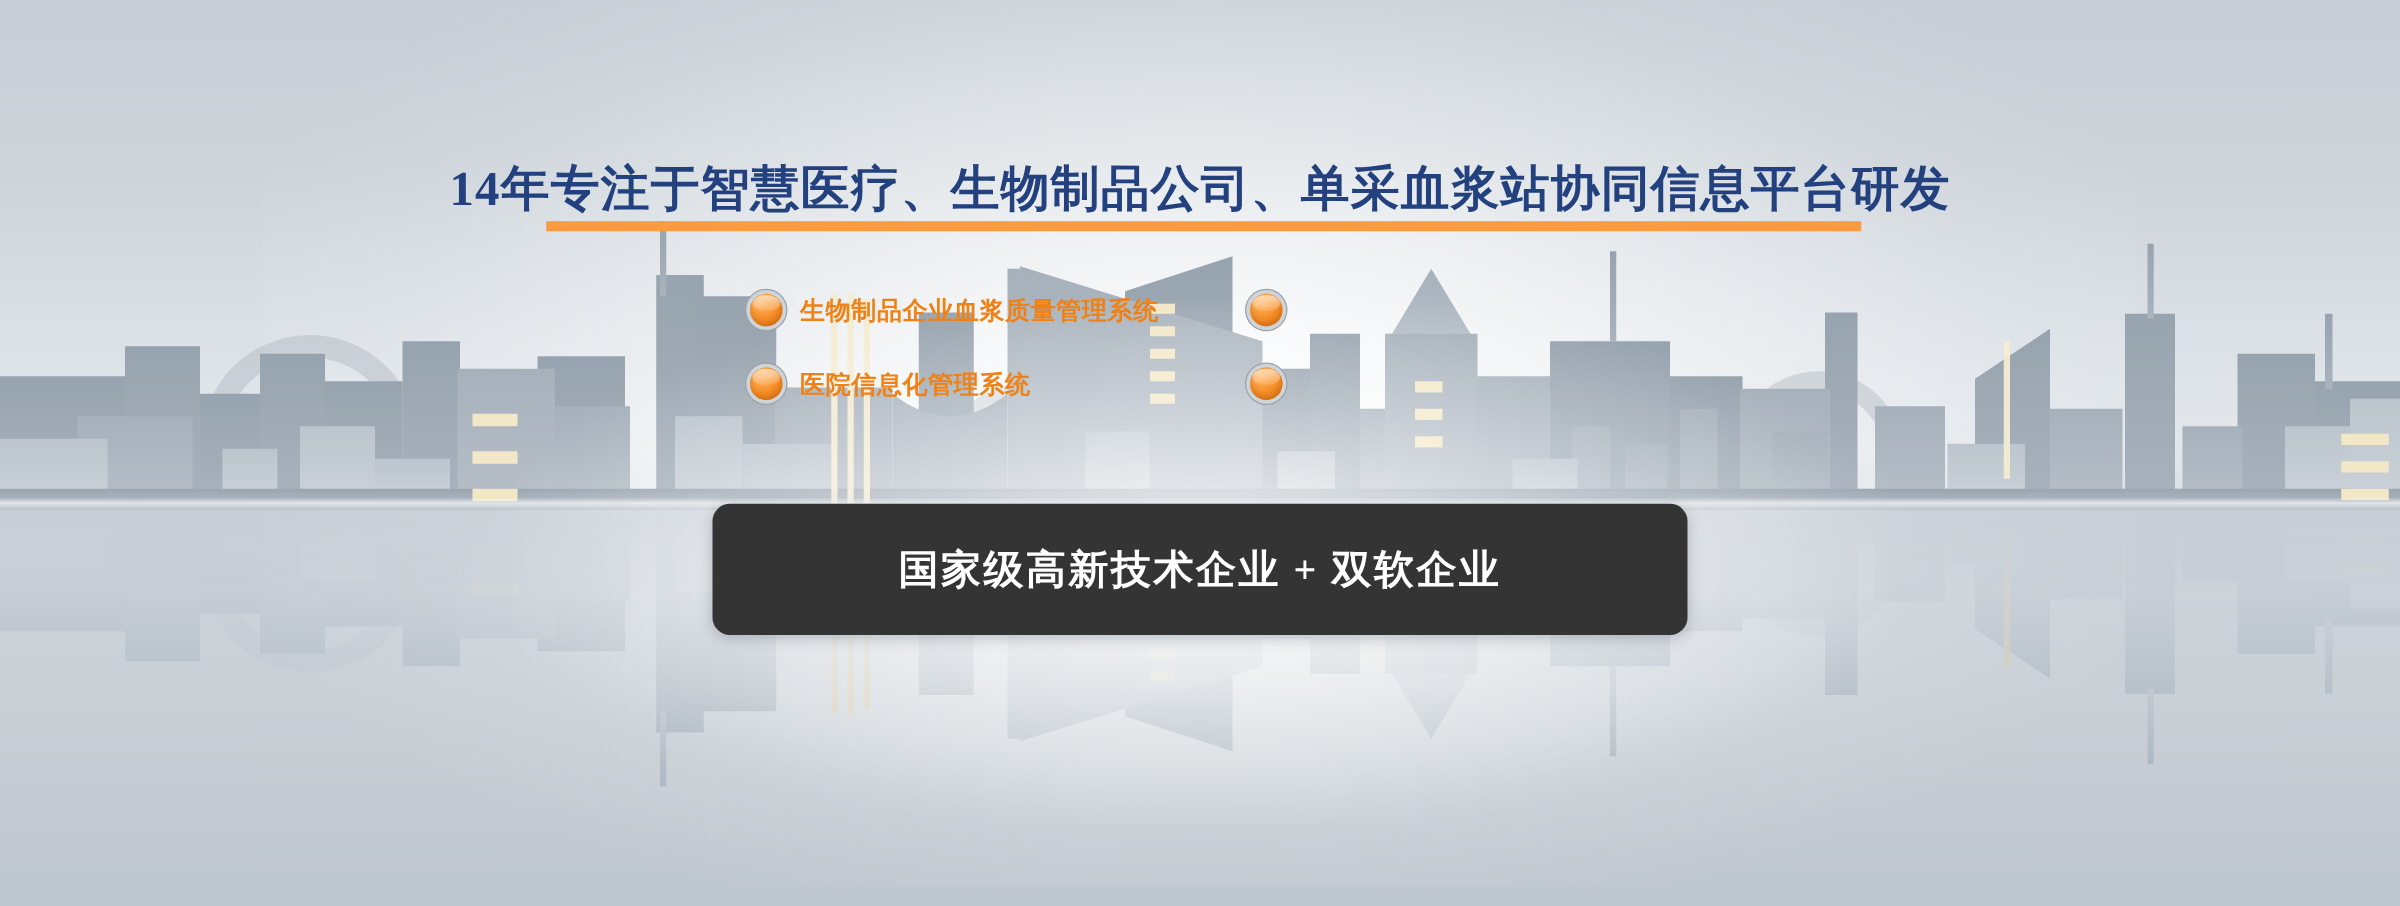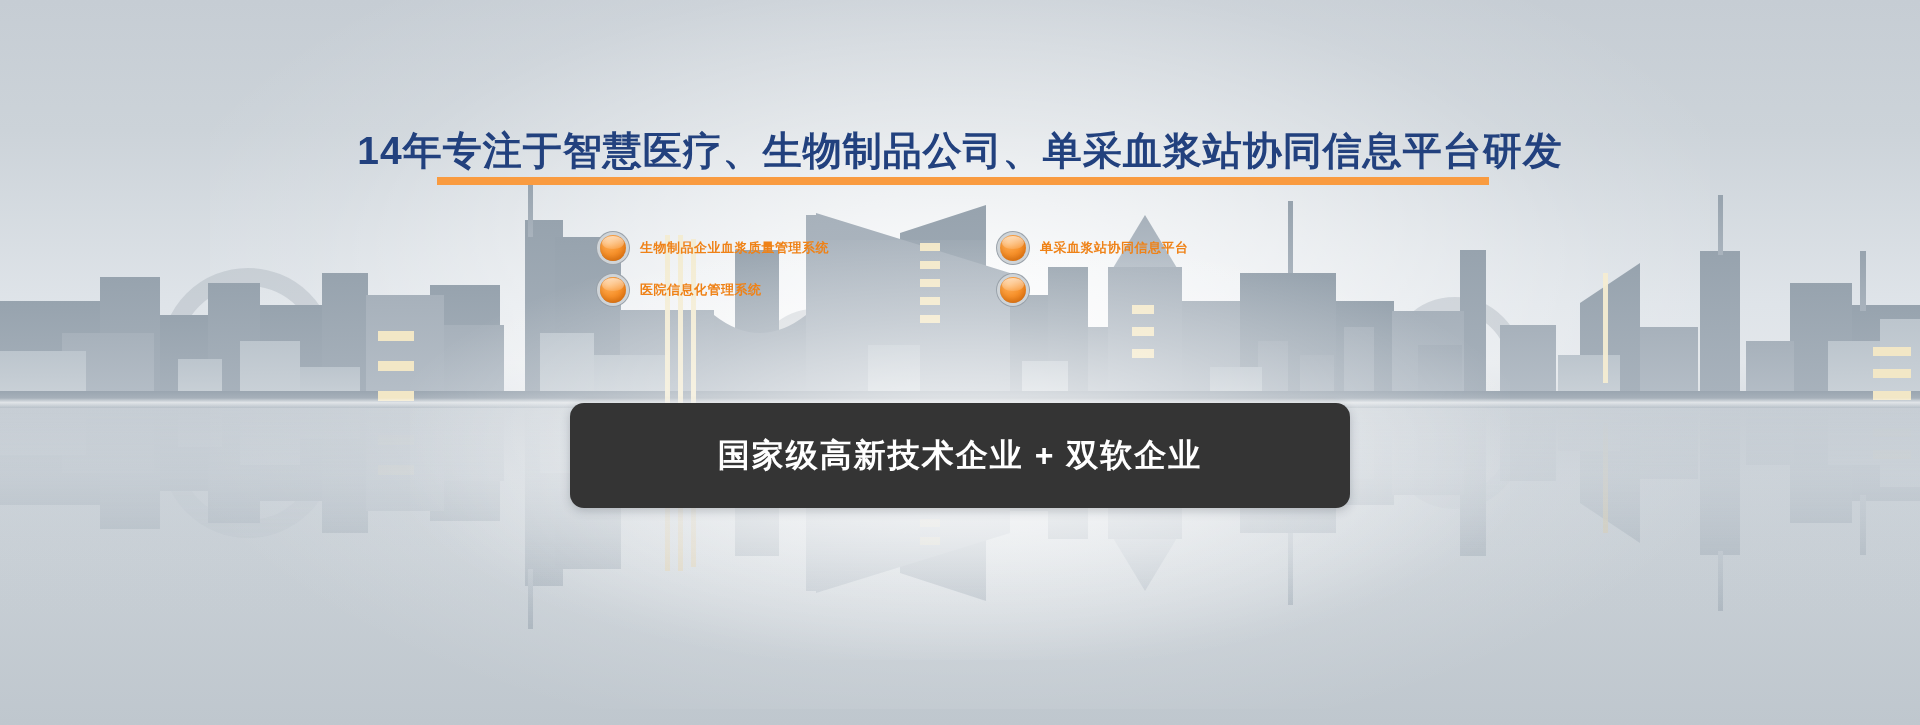--- a/index.html
+++ b/index.html
@@ -8,20 +8,21 @@
     overflow: hidden;
     font-family: "Liberation Sans", "DejaVu Sans", sans-serif;
   }
 
   .banner {
     position: relative;
     width: 1920px;
     height: 725px;
     overflow: hidden;
     background: linear-gradient(180deg, #c6cdd4 0%, #ccd3d9 18%, #dfe4e9 42%, #e3e7eb 50%, #d8dde2 58%, #c9d0d6 75%, #bfc7ce 100%);
+    font-family: Liberation Serif, serif;
   }
 
   
   .bloom {
     position: absolute;
     left: 50%; top: 44%;
     width: 1500px; height: 780px;
     transform: translate(-50%, -50%);
     background: radial-gradient(ellipse at 50% 50%, rgba(255,255,255,0.95) 0%, rgba(255,255,255,0.55) 32%, rgba(255,255,255,0.12) 62%, rgba(255,255,255,0) 80%);
     pointer-events: none;
@@ -98,21 +99,21 @@
     width: 1052px; height: 8px;
     background: #f99b40;
   }
 
   .features {
     position: absolute;
     left: 600px; top: 232px;
     width: 740px;
   }
   .feat-row { display: flex; }
-  .feat-row + .feat-row { margin-top: 10px; }
+  .feat-row + .feat-row { margin-top: 27px; }
   .feat {
     display: flex;
     align-items: center;
     width: 400px;
     height: 32px;
   }
   .feat.right { width: 340px; }
 
   .dot {
     position: relative;
@@ -127,21 +128,21 @@
   .dot::after {
     content: "";
     position: absolute;
     left: 2px; top: 1px;
     width: 22px; height: 13px;
     border-radius: 50% 50% 46% 46%;
     background: linear-gradient(180deg, rgba(255,255,255,0.62) 0%, rgba(255,255,255,0.12) 100%);
   }
 
   .feat-label {
-    font-size: 13px;
+    font-size: 20px;
     font-weight: 700;
     color: #ef8217;
     white-space: nowrap;
     letter-spacing: 0.5px;
   }
 
   .badge {
     position: absolute;
     left: 570px; top: 403px;
     width: 780px; height: 105px;
@@ -408,21 +409,20 @@
 
     <div class="features">
 
       <div class="feat-row">
         <div class="feat">
           <span class="dot"></span>
           <span class="feat-label">生物制品企业血浆质量管理系统</span>
         </div>
         <div class="feat right">
           <span class="dot"></span>
-          <span class="feat-label">单采血浆站协同信息平台</span>
         </div>
       </div>
 
       <div class="feat-row">
         <div class="feat">
           <span class="dot"></span>
           <span class="feat-label">医院信息化管理系统</span>
         </div>
         <div class="feat right">
           <span class="dot"></span>

